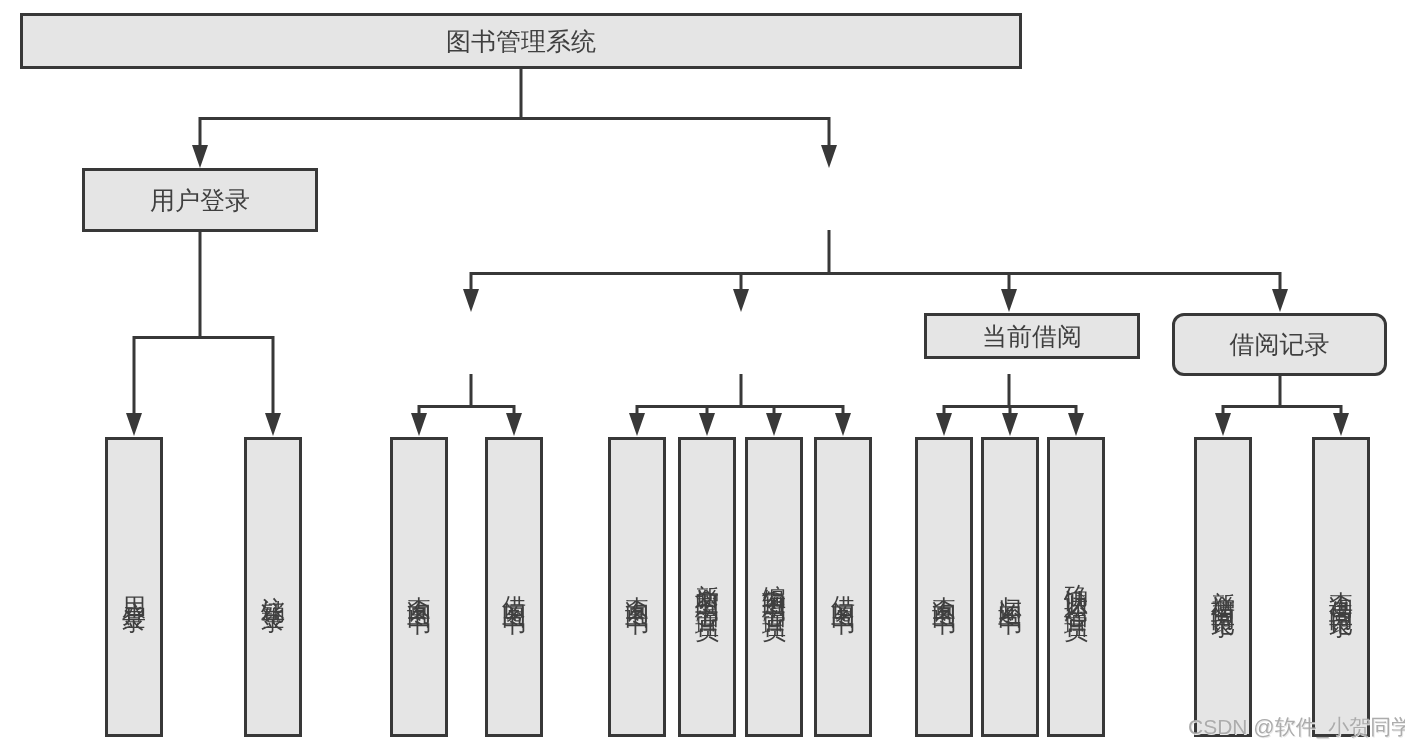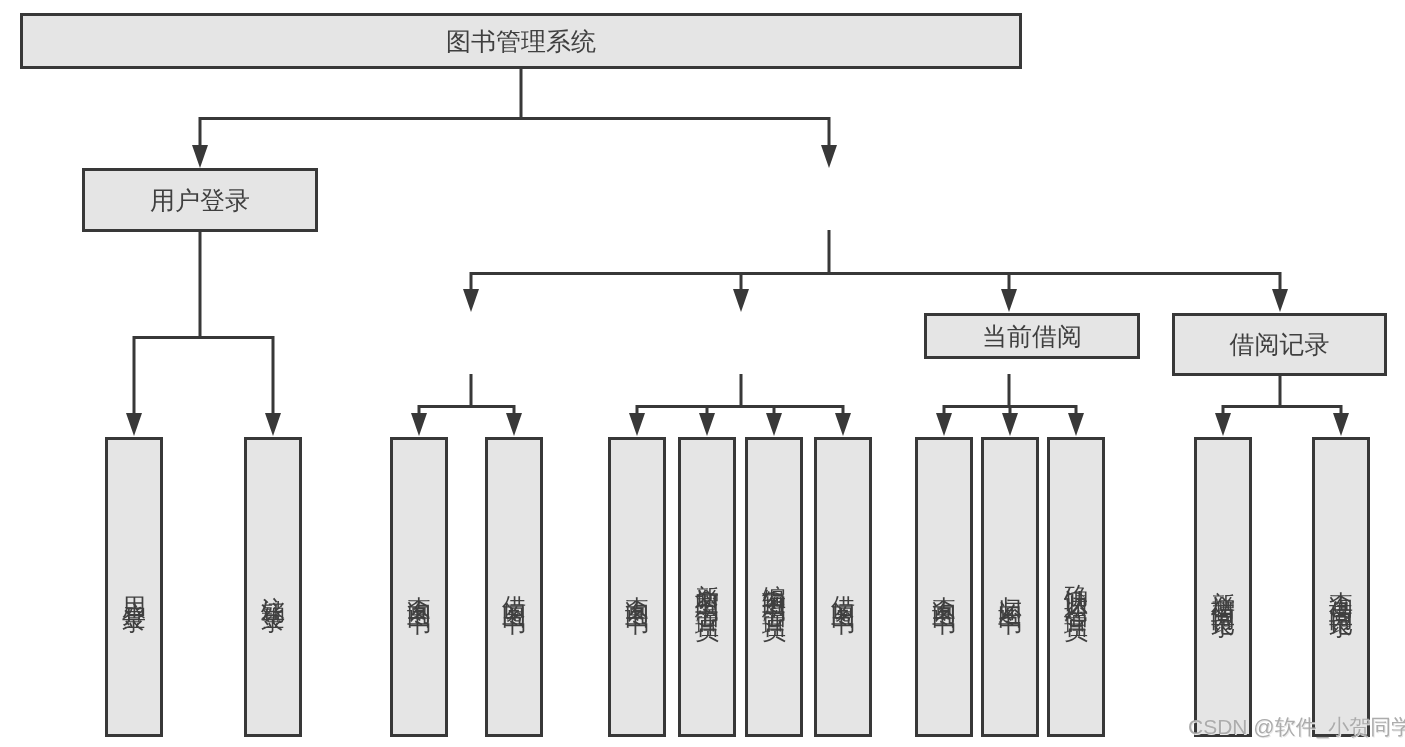--- a/index.html
+++ b/index.html
@@ -22,21 +22,21 @@
     justify-content:center;
     color:#3f3f3f;
   }
   .hlabel { font-size:25px; white-space:nowrap; }
   .root   { left:20px;  top:13px;  width:1002px; height:56px; }
   .l1a    { left:82px;  top:168px; width:236px;  height:64px; }
   .l1b    { left:712px; top:168px; width:235px;  height:64px; }
   .l2a    { left:362px; top:313px; width:218px;  height:63px; }
   .l2b    { left:633px; top:313px; width:216px;  height:63px; }
   .l2c    { left:924px; top:313px; width:216px;  height:46px; }
-  .l2d    { left:1172px;top:313px; width:215px;  height:63px; }
+  .l2d    { left:1172px;top:313px; width:215px;  height:63px;border-radius:12px; }
   .leaf   { top:437px; width:58px; height:300px; }
   .vtext {
     writing-mode: vertical-rl;
     text-orientation: mixed;
     font-size:24px;
     line-height:1;
     letter-spacing:5px;
     white-space:nowrap;
   }
   .lf1  { left:105px; }

